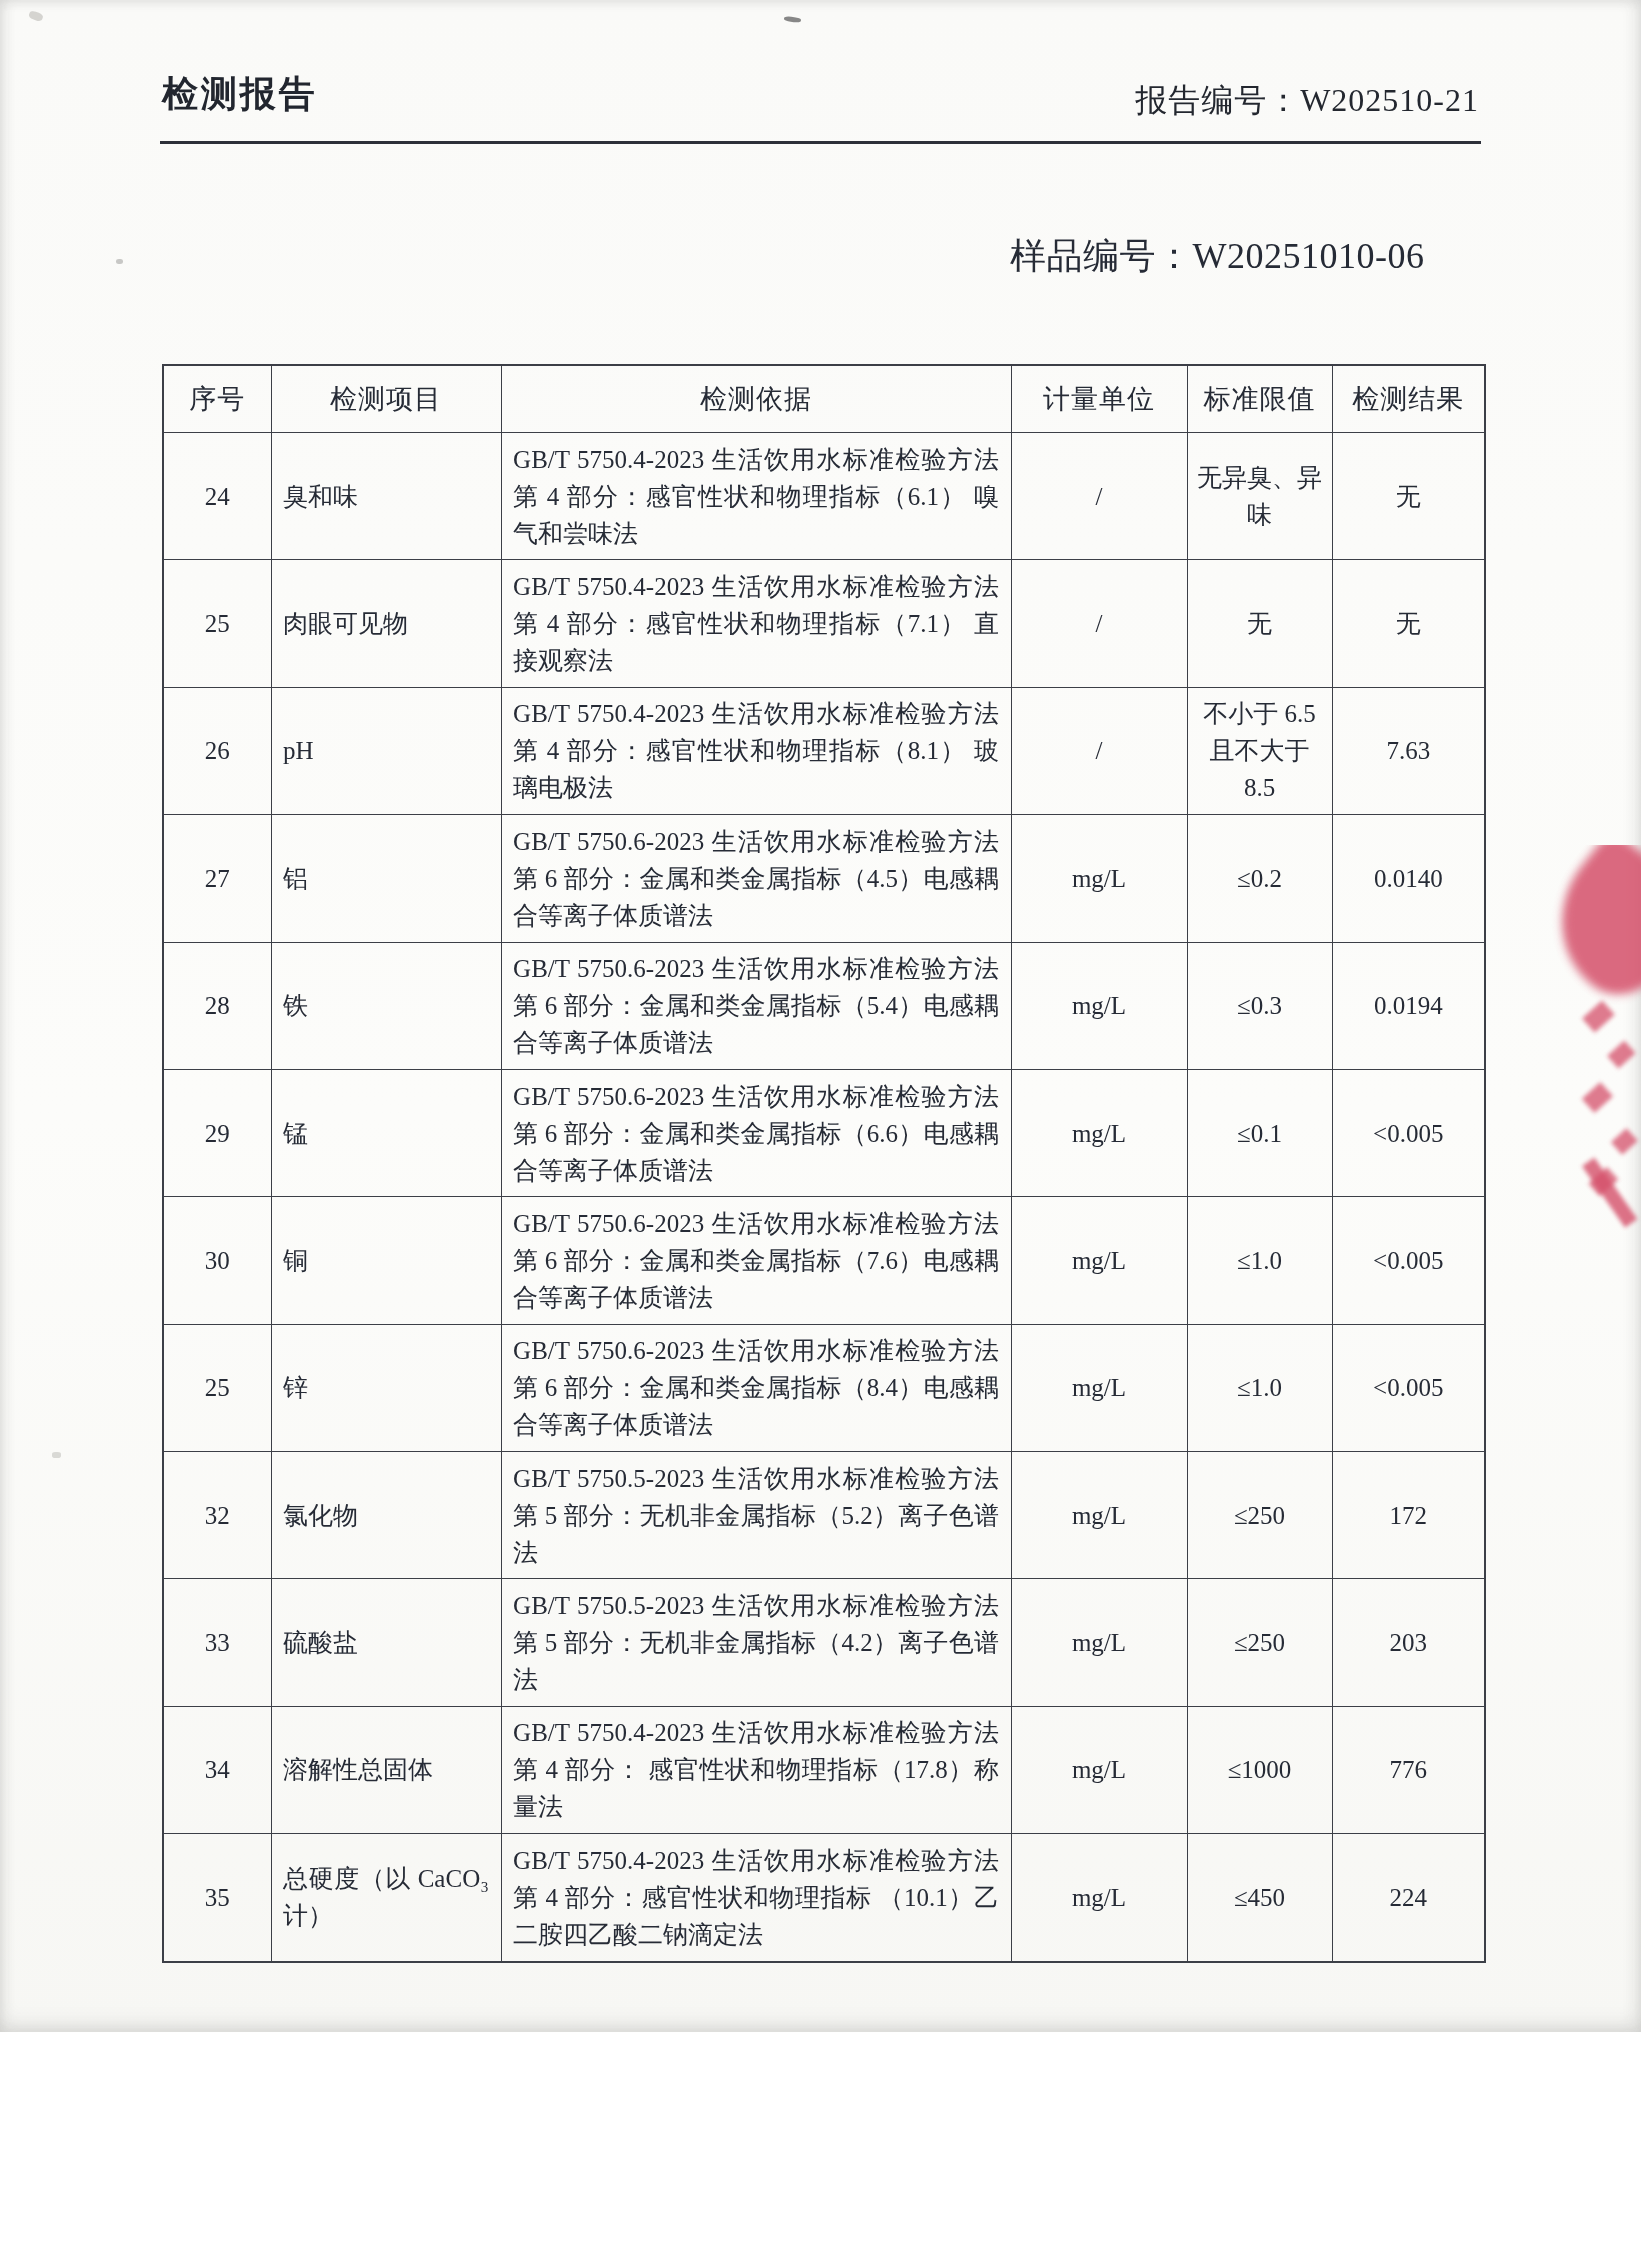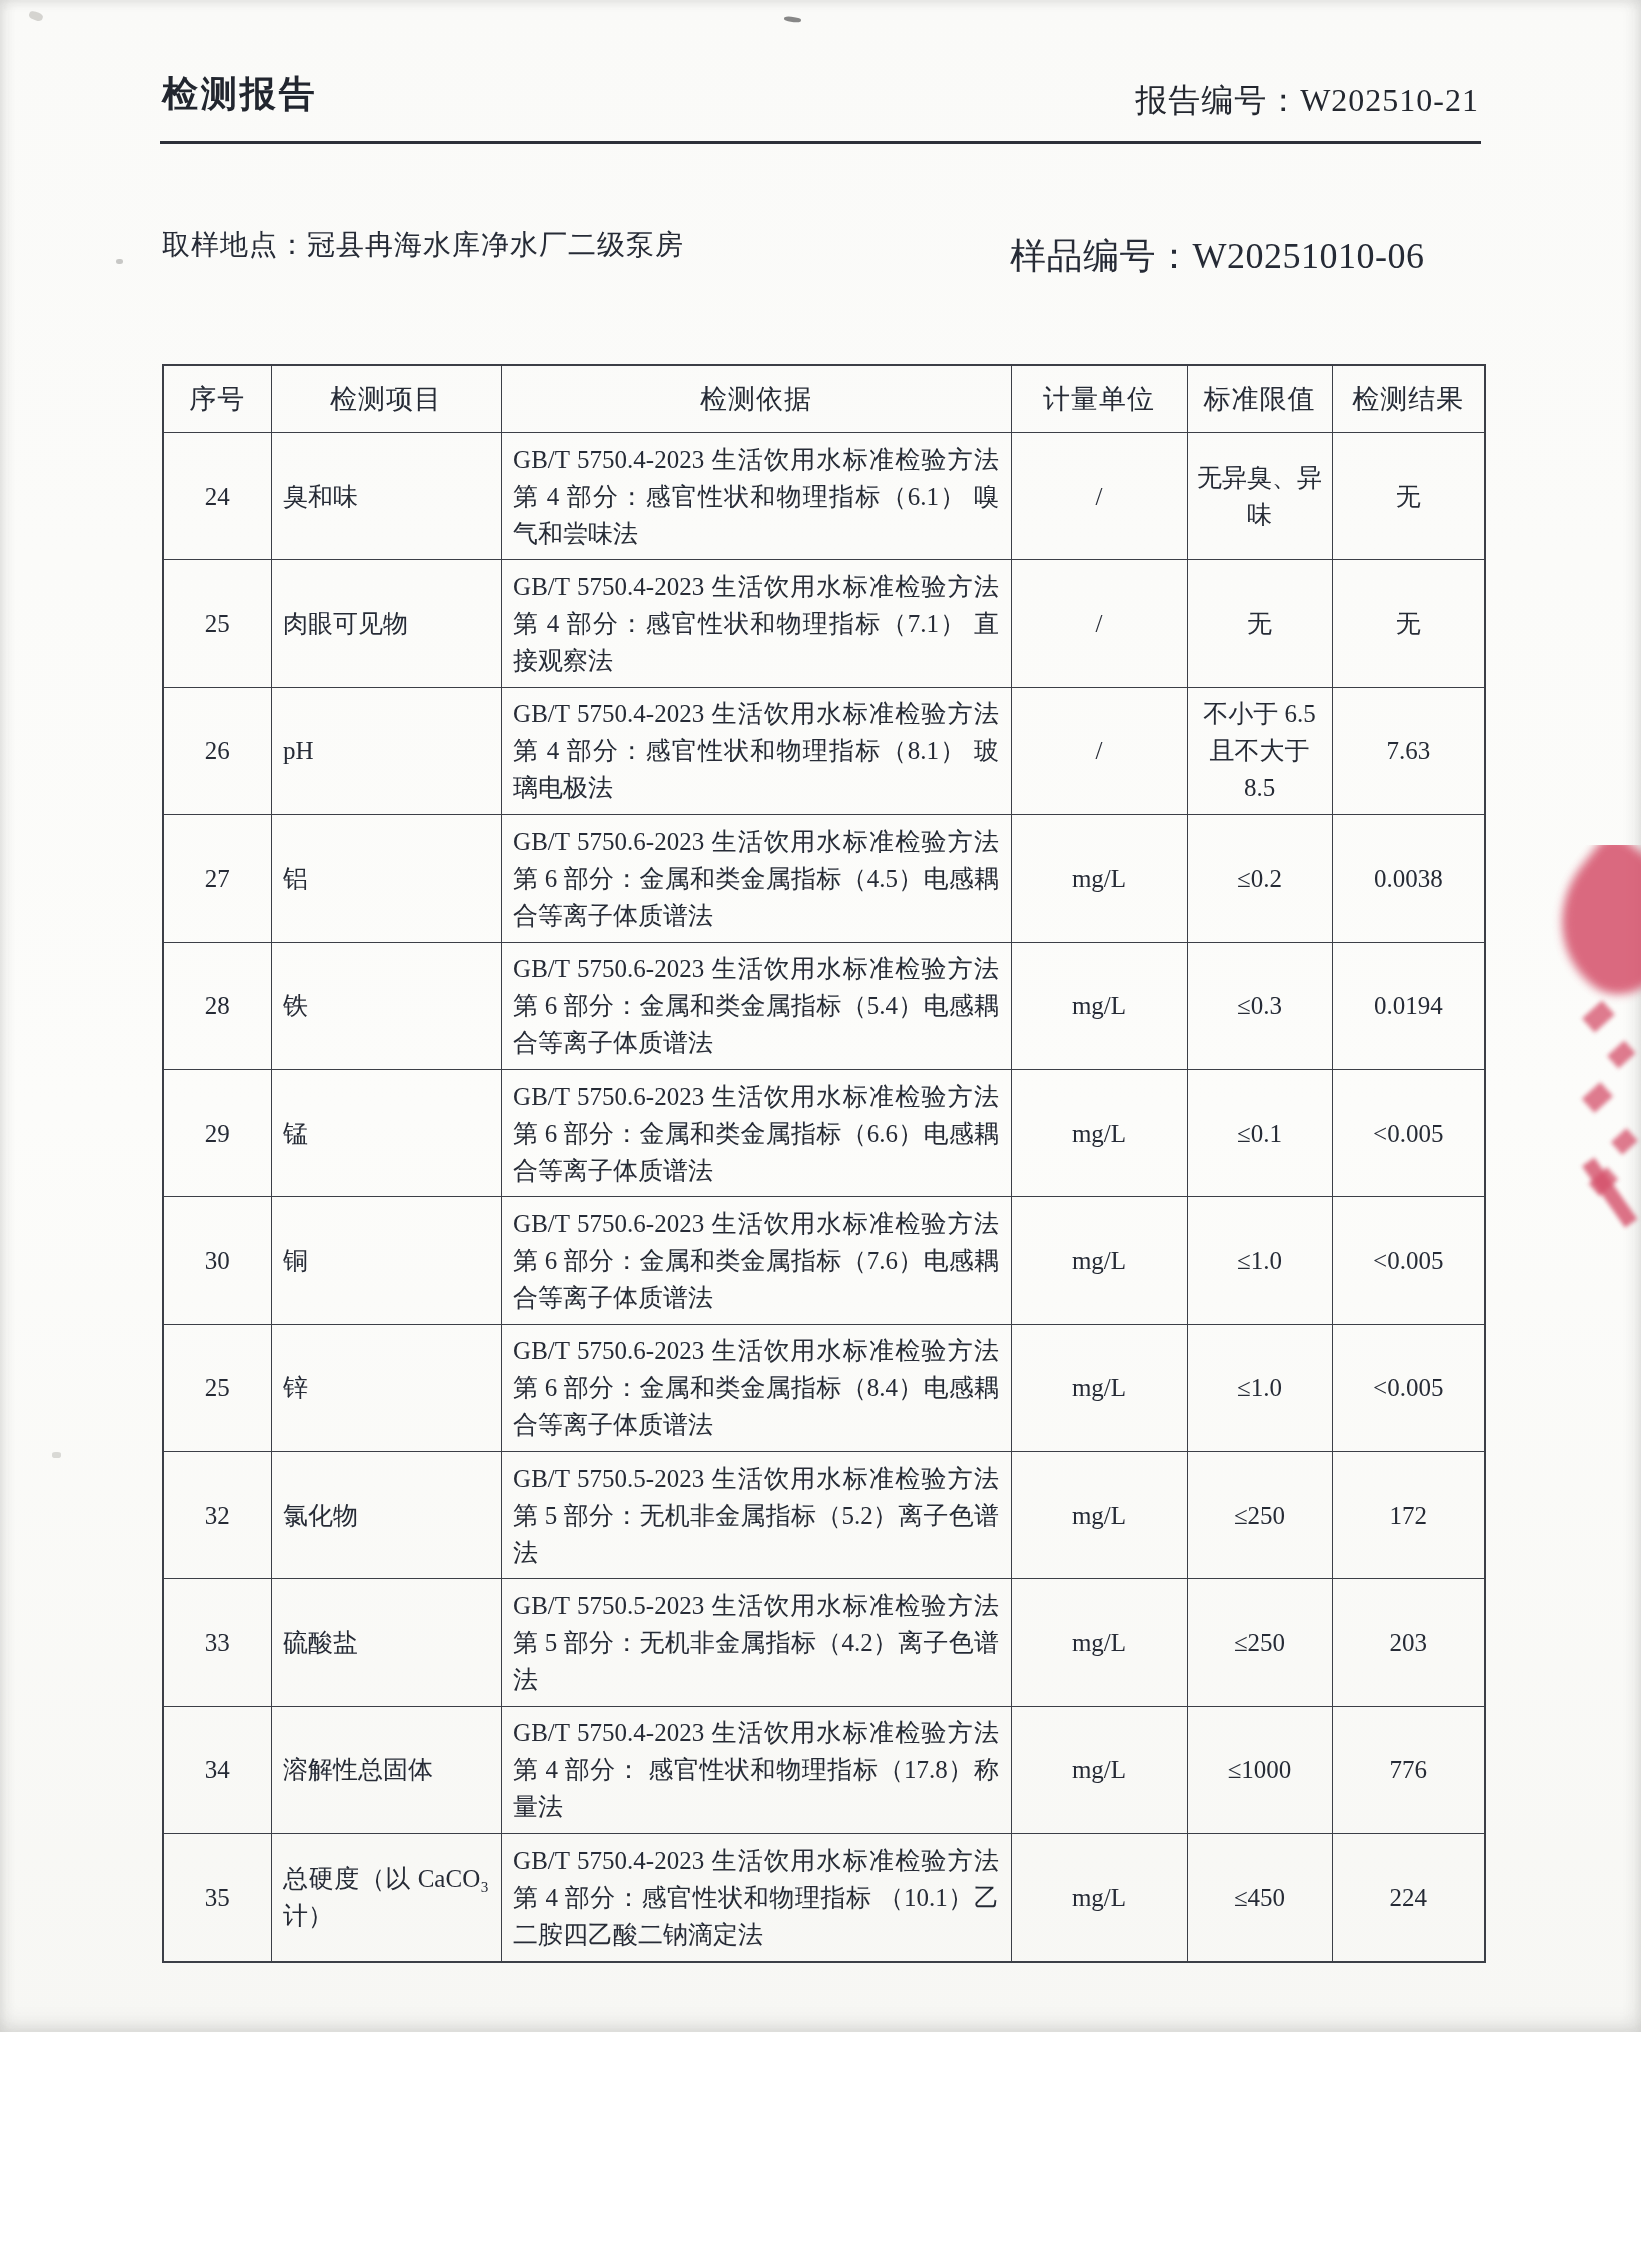--- a/index.html
+++ b/index.html
@@ -97,23 +97,20 @@
 <div class="page">
 
   <h1 class="title">检测报告</h1>
 
   <div class="report-no">
     <span>报告编号：</span><span>W202510-21</span>
   </div>
 
   <div class="rule"></div>
 
-  <div class="loc">
-    <span>取样地点：</span><span>冠县冉海水库净水厂二级泵房</span>
-  </div>
 
   <div class="sample-no">
     <span>样品编号：</span><span>W20251010-06</span>
   </div>
 
   <table class="results">
     <colgroup>
       <col style="width:108px">
       <col style="width:230px">
       <col style="width:510px">
@@ -163,21 +160,21 @@
     <td class="c-limit">不小于 6.5 且不大于 8.5</td>
     <td class="c-result">7.63</td>
   </tr>
 
   <tr>
     <td class="c-no">27</td>
     <td class="c-item">铝</td>
     <td class="c-basis">GB/T 5750.6-2023 生活饮用水标准检验方法 第 6 部分：金属和类金属指标（4.5）电感耦合等离子体质谱法</td>
     <td class="c-unit">mg/L</td>
     <td class="c-limit">≤0.2</td>
-    <td class="c-result">0.0038</td>
+    <td class="c-result">0.0140</td>
   </tr>
 
   <tr>
     <td class="c-no">28</td>
     <td class="c-item">铁</td>
     <td class="c-basis">GB/T 5750.6-2023 生活饮用水标准检验方法 第 6 部分：金属和类金属指标（5.4）电感耦合等离子体质谱法</td>
     <td class="c-unit">mg/L</td>
     <td class="c-limit">≤0.3</td>
     <td class="c-result">0.0194</td>
   </tr>

